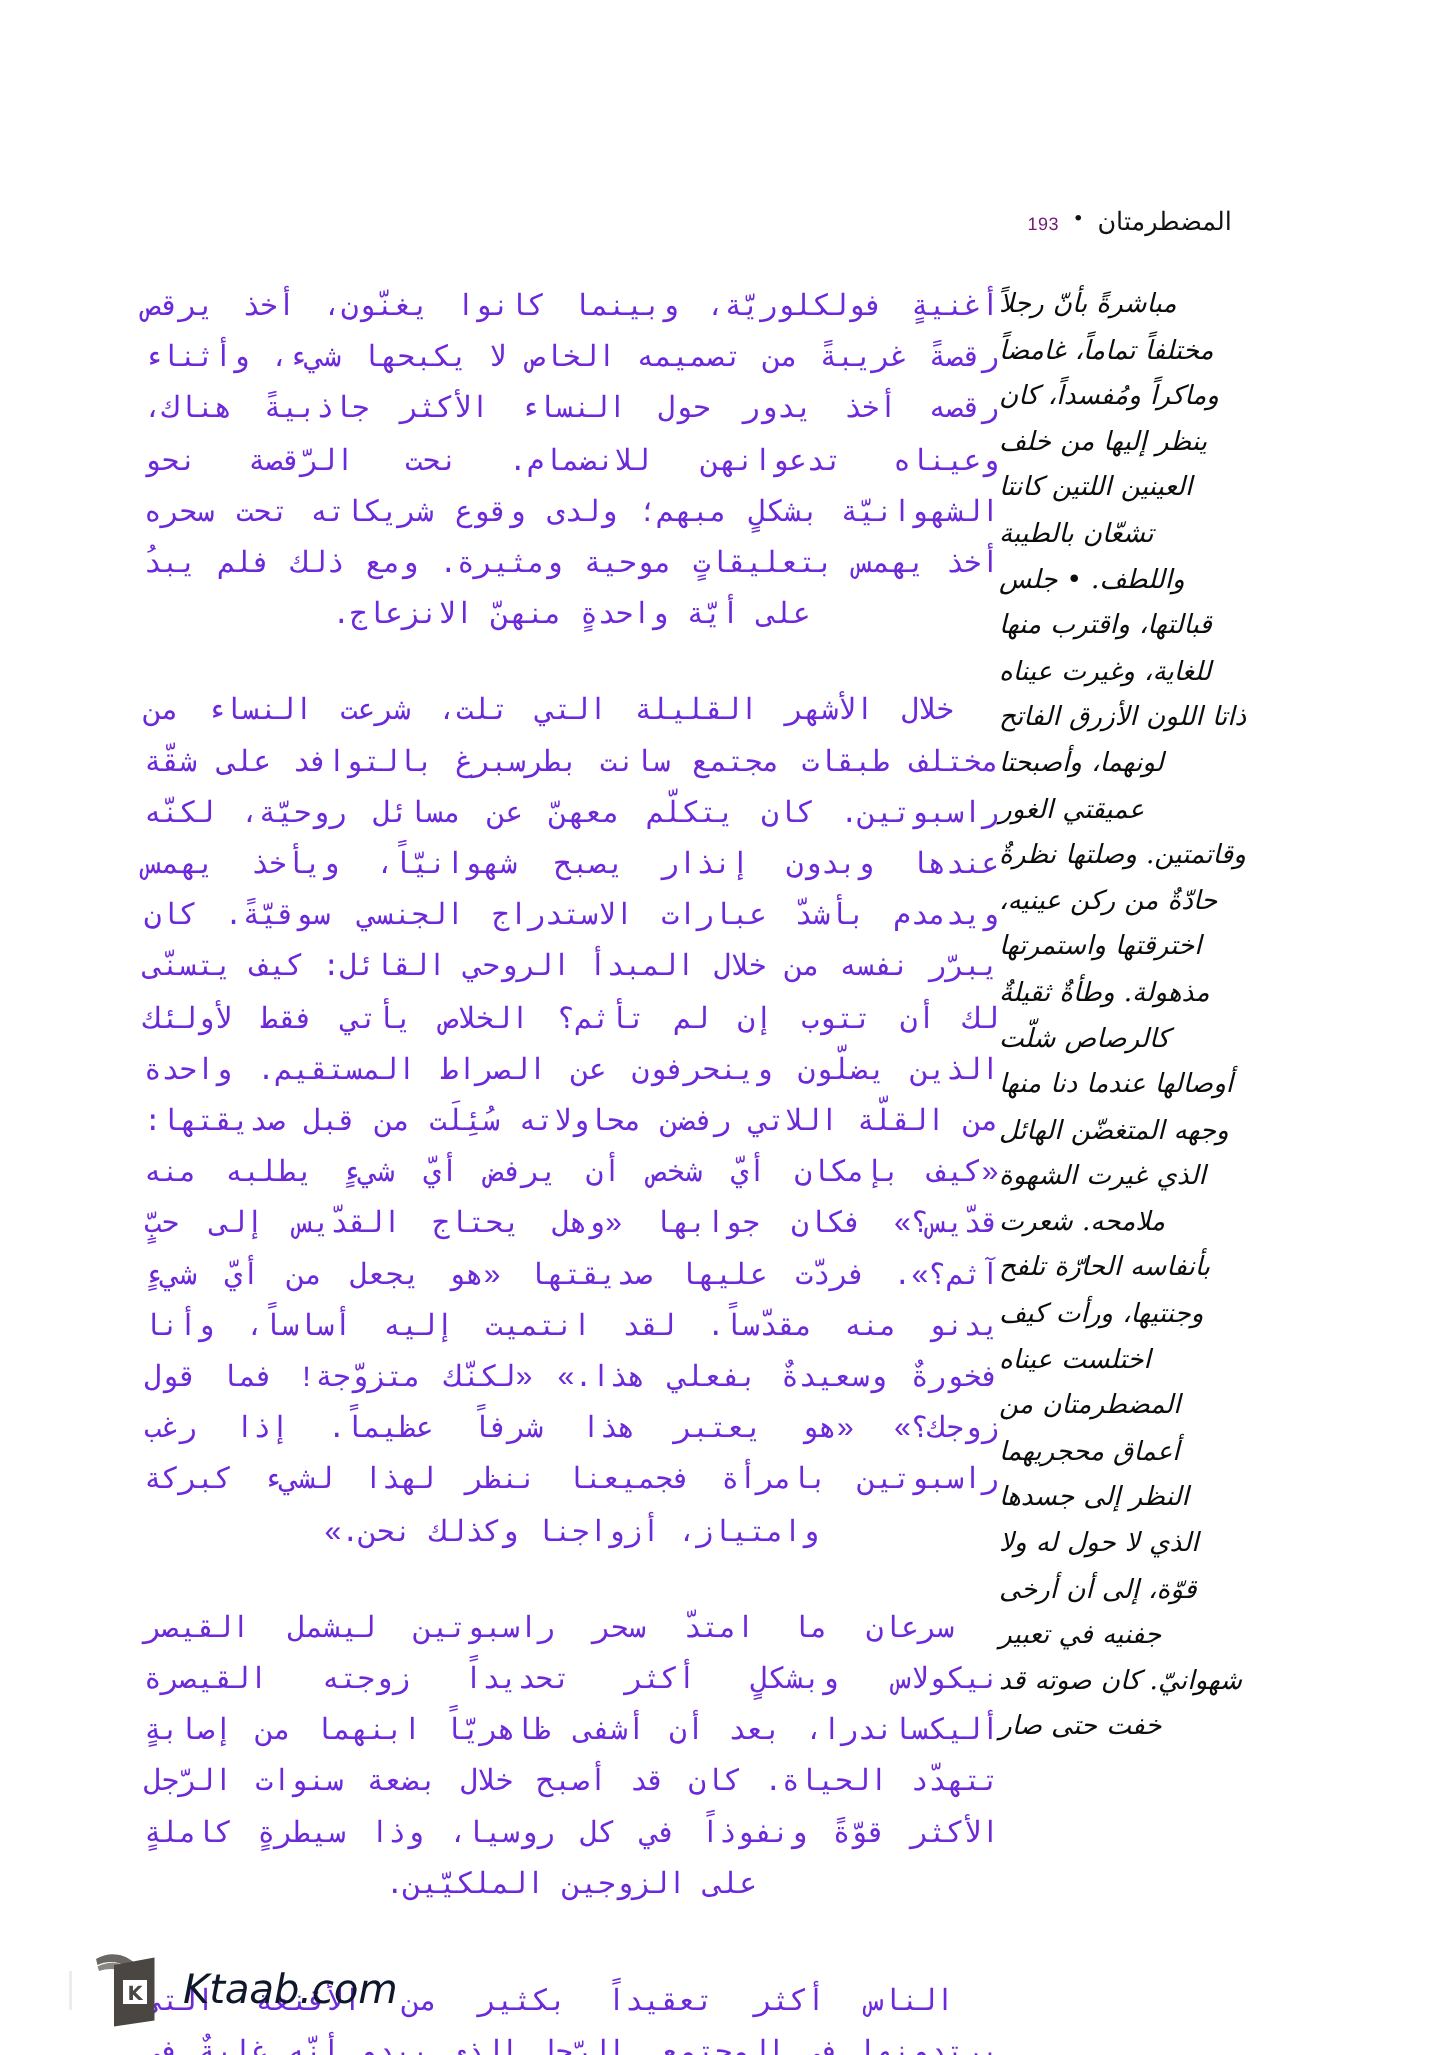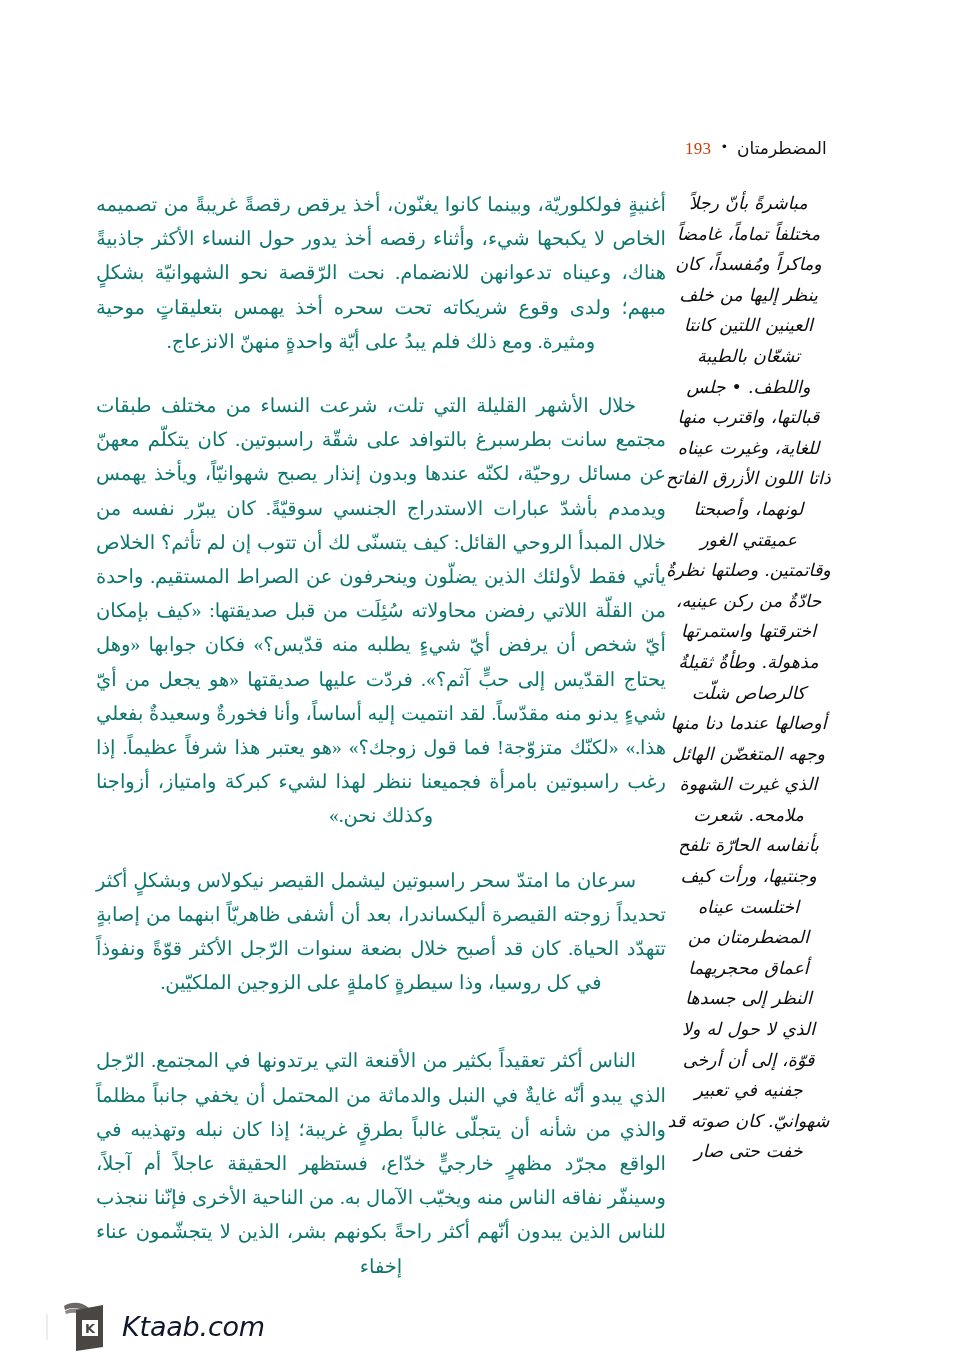--- a/index.html
+++ b/index.html
@@ -49,23 +49,23 @@
     white-space: nowrap;
   }
   .header-sep {
     font-size: 13px;
     color: #111111;
     line-height: 1;
     position: relative;
     top: -3px;
   }
   .header-pageno {
-    font-family: Liberation Serif, serif;
-    font-size: 17px;
-    color: #c2410c;
+    font-family: Liberation Sans, sans-serif;
+    font-size: 12px;
+    color: #701a75;
     letter-spacing: 0.3px;
   }
 
   
   .body-area {
     position: absolute;
     top: 188px;
     left: 96px;
     width: 752px;
     height: 1090px;
@@ -79,24 +79,24 @@
   
   .main-col {
     width: 570px;
     flex: 0 0 570px;
     direction: rtl;
     text-align: justify;
     text-justify: inter-word;
   }
   .main-col p {
     margin: 0 0 0 0;
-    font-family: Liberation Serif, serif;
+    font-family: Liberation Mono, monospace;
     font-size: 19.5px;
     line-height: 34.2px;
-    color: #0f766e;
+    color: #6d28d9;
     text-align: justify;
     text-align-last: center;
     word-spacing: 0.5px;
   }
   .main-col p.indent {
     text-indent: 30px;
   }
   .para-gap-lg {
     height: 30px;
   }
@@ -112,21 +112,21 @@
     margin-right: 17px;
     direction: rtl;
   }
   .note-col p {
     margin: 0;
     font-family: "DejaVu Serif", serif;
     font-style: italic;
     font-size: 17.5px;
     line-height: 30.6px;
     color: #0c0c0c;
-    text-align: center;
+    text-align: left;
     word-spacing: 0.5px;
   }
 
   
   .watermark {
     position: absolute;
     left: 62px;
     bottom: 18px;
     display: flex;
     flex-direction: row;

